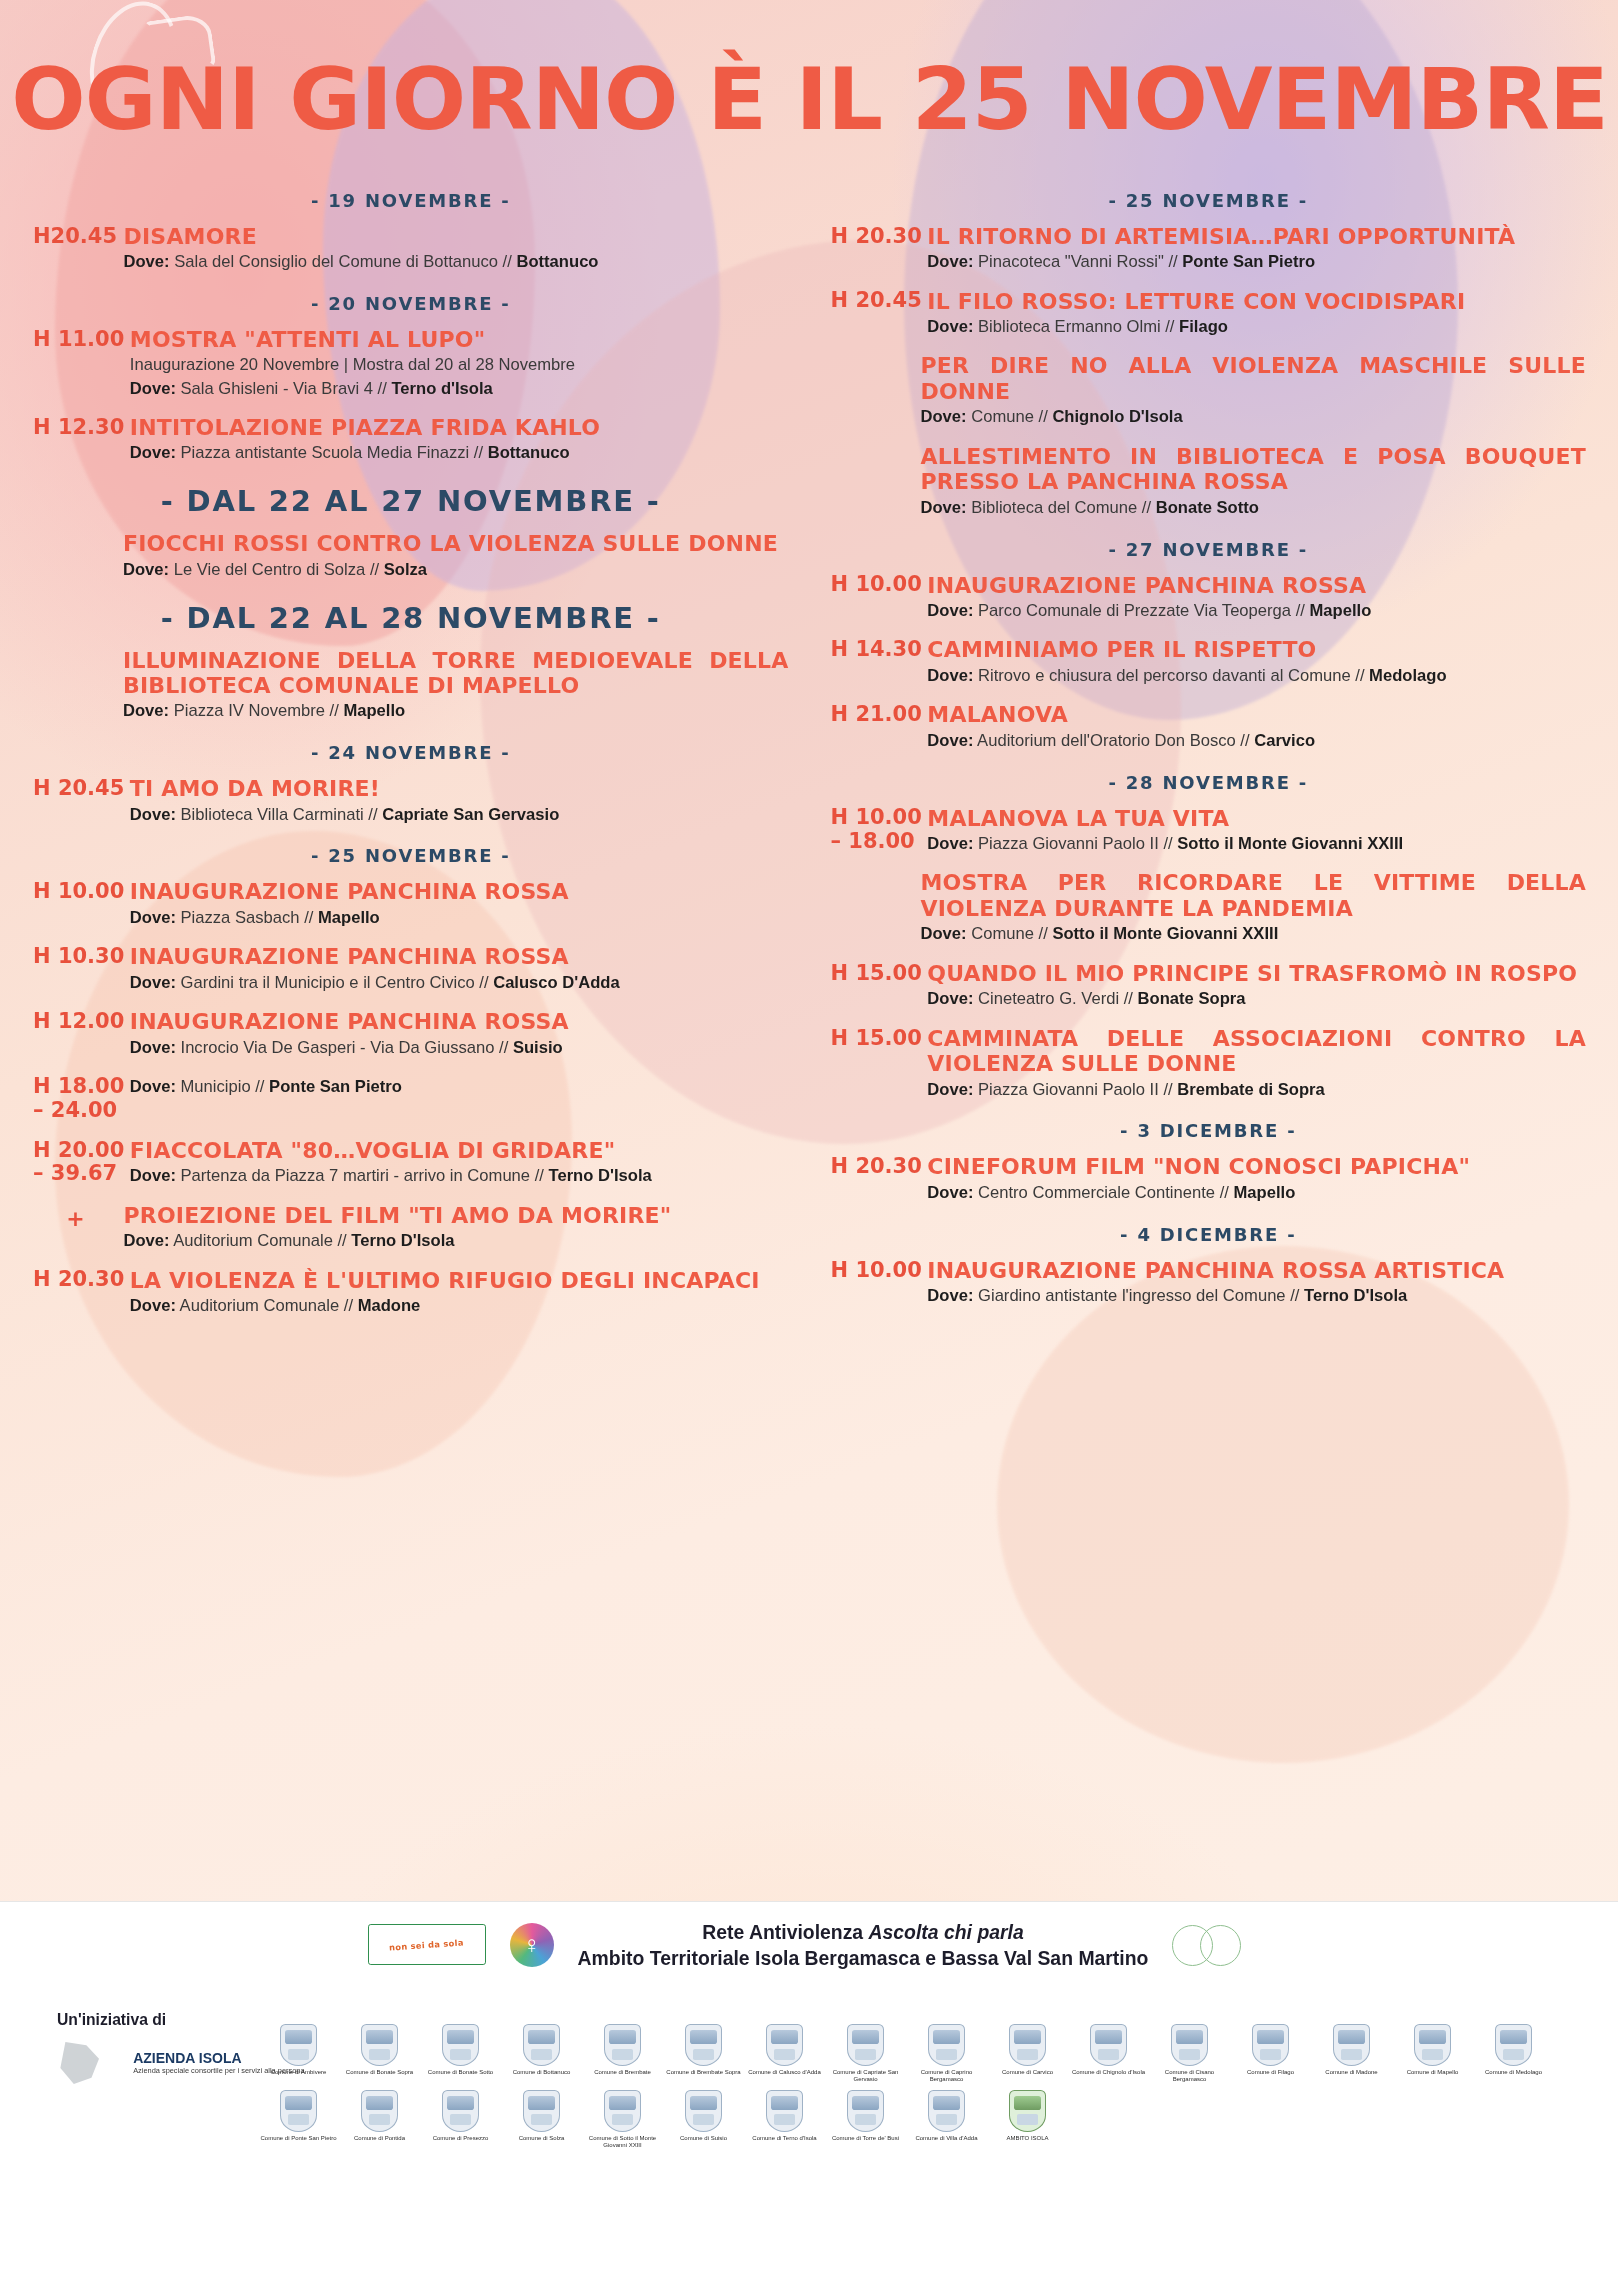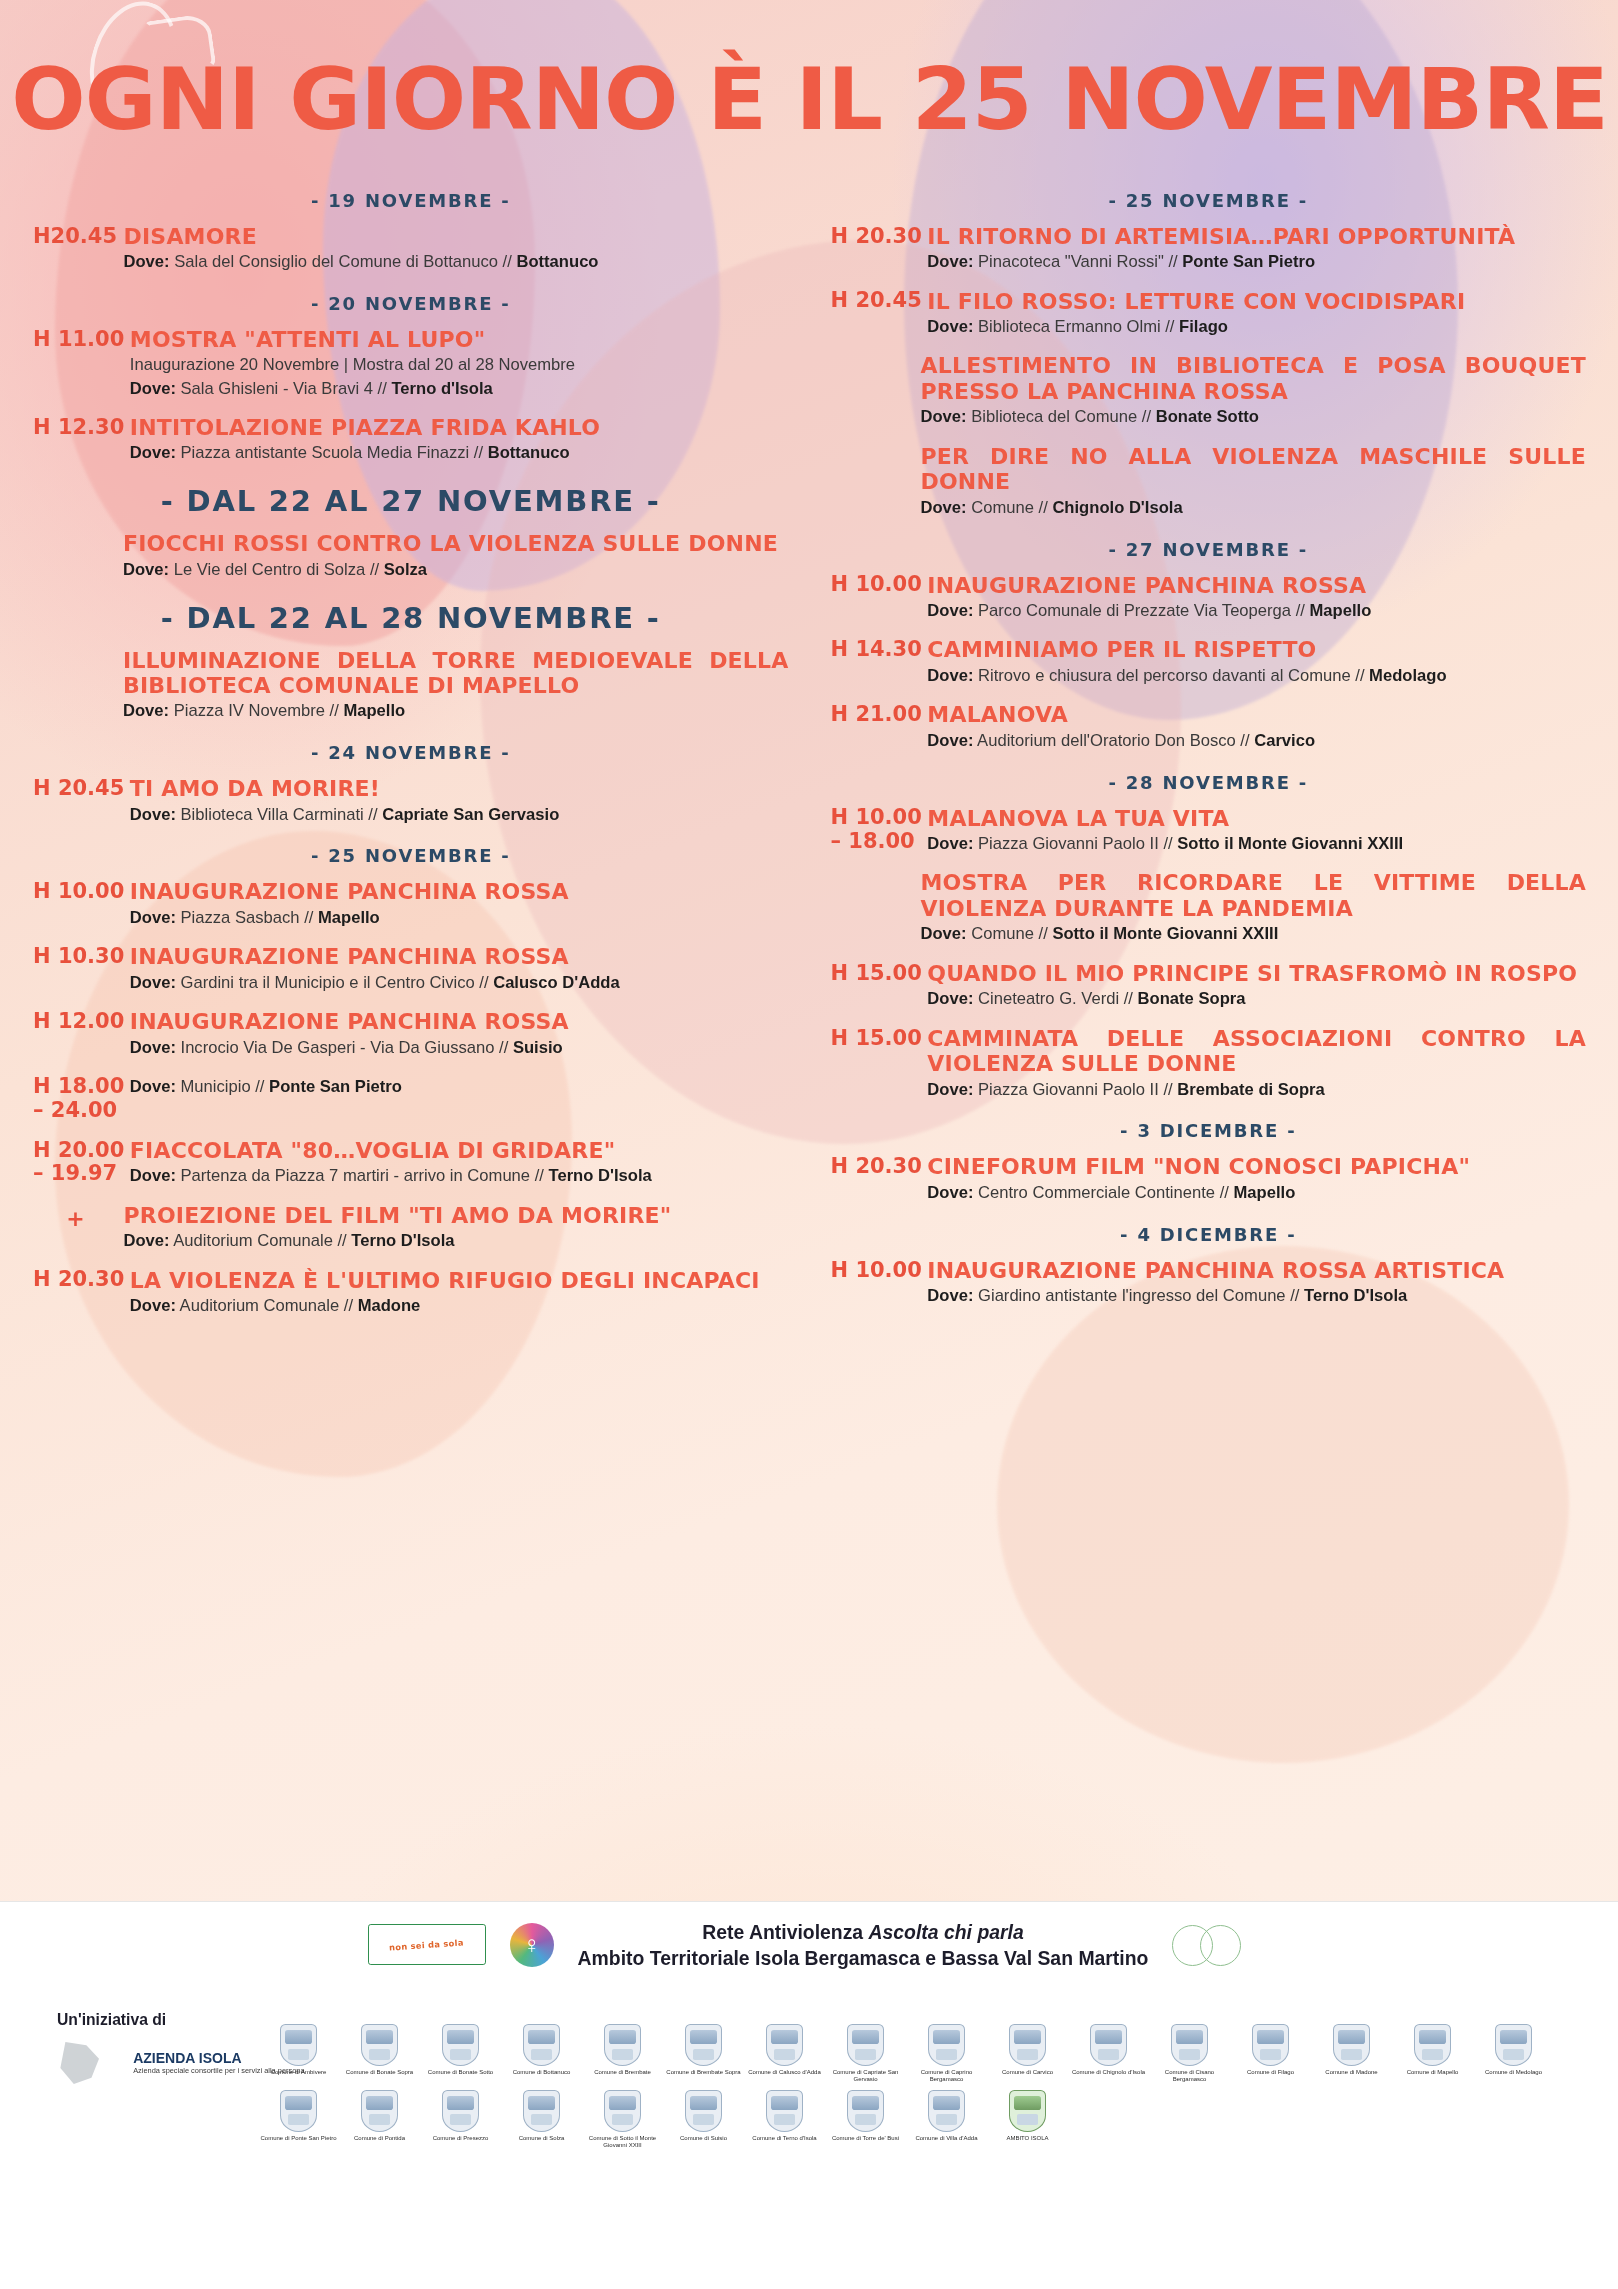--- a/index.html
+++ b/index.html
@@ -353,21 +353,21 @@
             <div class="ev-where"><b>Dove:</b><span> Incrocio Via De Gasperi - Via Da Giussano // </span><b>Suisio</b></div>
           </div>
         </div>
         <div class="ev">
           <div class="hour"><span>H 18.00</span><span class="h2">– 24.00</span></div>
           <div class="body">
             <div class="ev-where"><b>Dove:</b><span> Municipio // </span><b>Ponte San Pietro</b></div>
           </div>
         </div>
         <div class="ev">
-          <div class="hour"><span>H 20.00</span><span class="h2">– 19.97</span></div>
+          <div class="hour"><span>H 20.00</span><span class="h2">– 39.67</span></div>
           <div class="body">
             <div class="ev-title">FIACCOLATA "80…VOGLIA DI GRIDARE"</div>
             <div class="ev-where"><b>Dove:</b><span> Partenza da Piazza 7 martiri - arrivo in Comune // </span><b>Terno D'Isola</b></div>
           </div>
         </div>
         <div class="ev">
           <div class="plus">+</div>
           <div class="body">
             <div class="ev-title">PROIEZIONE DEL FILM "TI AMO DA MORIRE"</div>
             <div class="ev-where"><b>Dove:</b><span> Auditorium Comunale // </span><b>Terno D'Isola</b></div>
@@ -392,28 +392,28 @@
         </div>
         <div class="ev">
           <div class="hour"><span>H 20.45</span></div>
           <div class="body">
             <div class="ev-title">IL FILO ROSSO: LETTURE CON VOCIDISPARI</div>
             <div class="ev-where"><b>Dove:</b><span> Biblioteca Ermanno Olmi // </span><b>Filago</b></div>
           </div>
         </div>
         <div class="ev noh">
           <div class="body">
+            <div class="ev-title just">PER DIRE NO ALLA VIOLENZA MASCHILE SULLE DONNE</div>
+            <div class="ev-where"><b>Dove:</b><span> Comune // </span><b>Chignolo D'Isola</b></div>
+          </div>
+        </div>
+        <div class="ev noh">
+          <div class="body">
             <div class="ev-title just">ALLESTIMENTO IN BIBLIOTECA E POSA BOUQUET PRESSO LA PANCHINA ROSSA</div>
             <div class="ev-where"><b>Dove:</b><span> Biblioteca del Comune // </span><b>Bonate Sotto</b></div>
-          </div>
-        </div>
-        <div class="ev noh">
-          <div class="body">
-            <div class="ev-title just">PER DIRE NO ALLA VIOLENZA MASCHILE SULLE DONNE</div>
-            <div class="ev-where"><b>Dove:</b><span> Comune // </span><b>Chignolo D'Isola</b></div>
           </div>
         </div>
         <div class="date-head">- 27 NOVEMBRE -</div>
         <div class="ev">
           <div class="hour"><span>H 10.00</span></div>
           <div class="body">
             <div class="ev-title">INAUGURAZIONE PANCHINA ROSSA</div>
             <div class="ev-where"><b>Dove:</b><span> Parco Comunale di Prezzate Via Teoperga // </span><b>Mapello</b></div>
           </div>
         </div>

